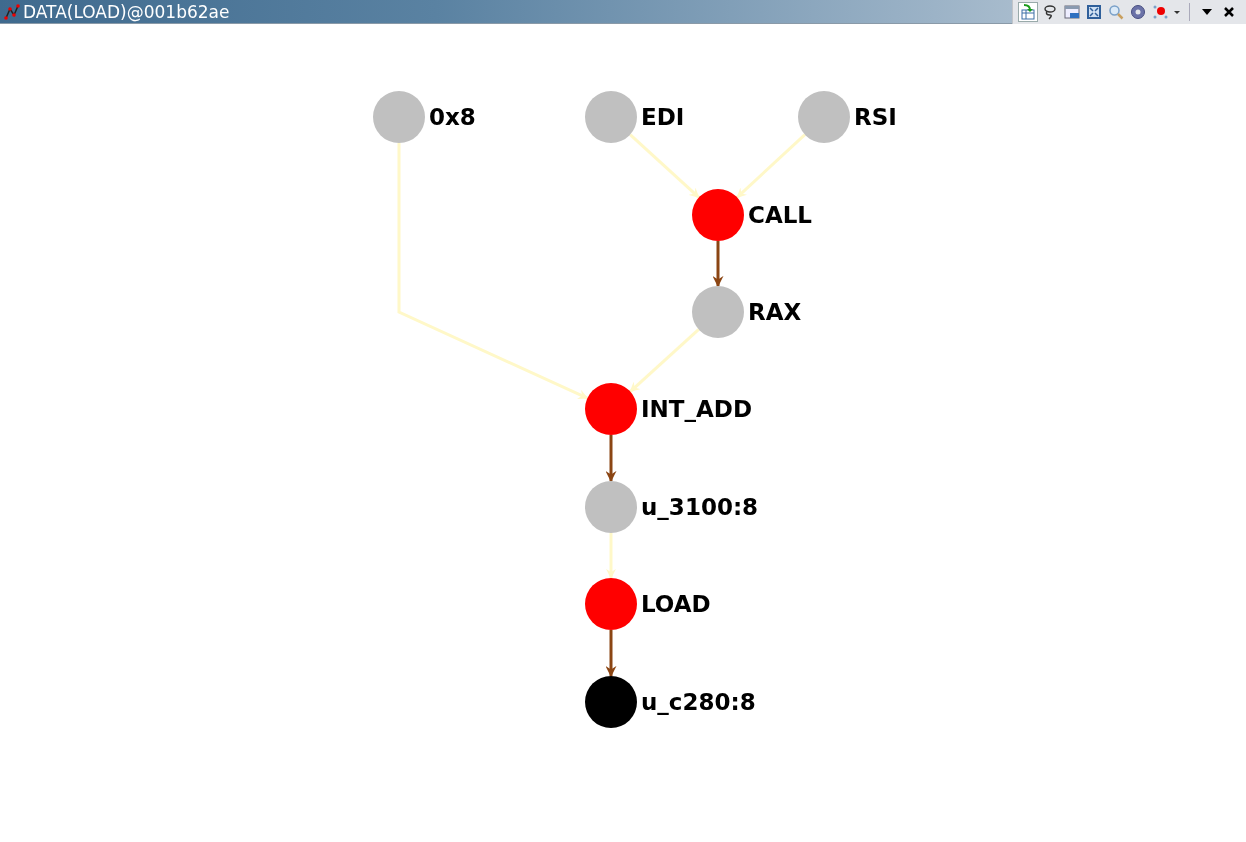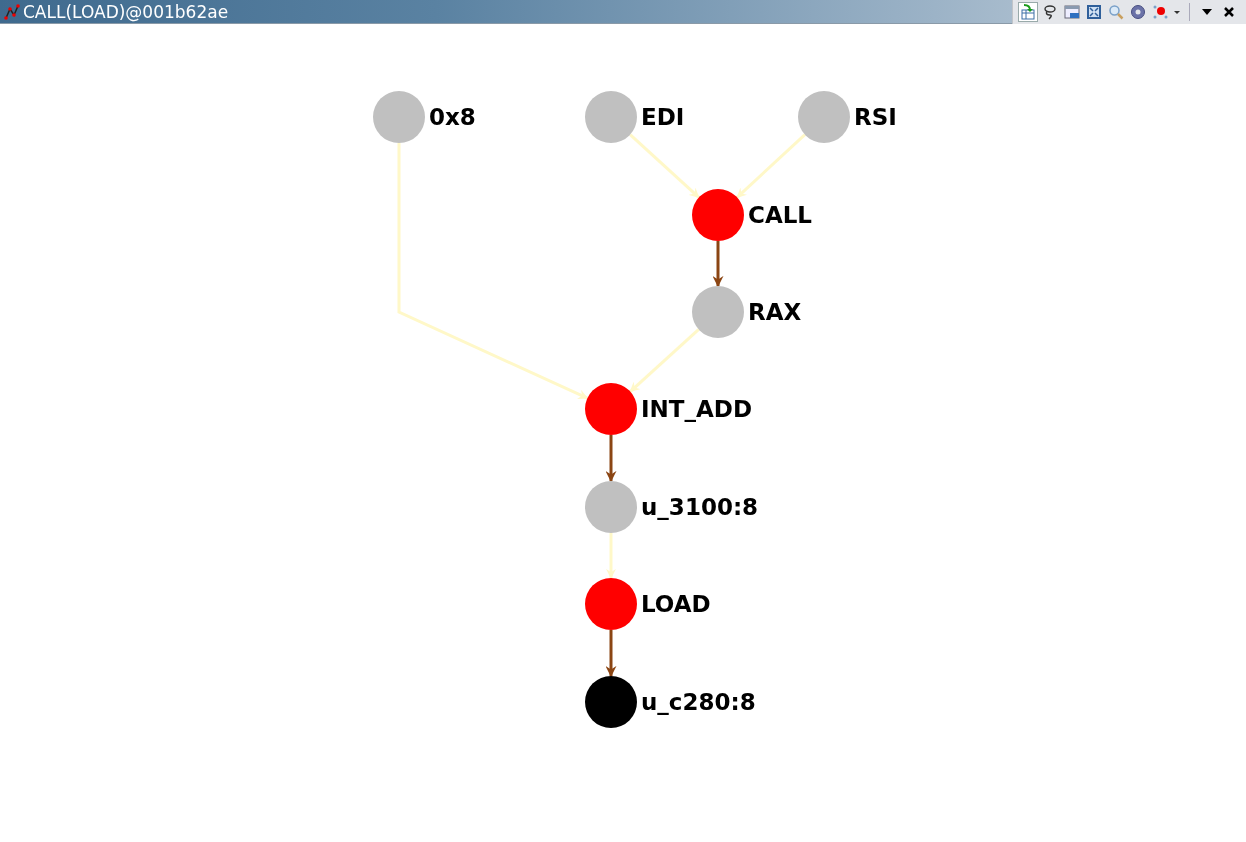--- a/index.html
+++ b/index.html
@@ -23,21 +23,21 @@
 <body>
 
 <div class="titlebar">
   <svg class="title-icon" viewBox="0 0 16 16">
     <polyline points="2,14 6,5 10,11 14,2" fill="none" stroke="#222" stroke-width="1.5"></polyline>
     <circle cx="2" cy="14" r="1.8" fill="#e00"></circle>
       <circle cx="6" cy="5" r="1.8" fill="#e00"></circle>
     <circle cx="10" cy="11" r="1.8" fill="#e00"></circle>
       <circle cx="14" cy="2" r="1.8" fill="#e00"></circle>
   </svg>
-  <span class="title-text">CALL(LOAD)@001b62ae</span>
+  <span class="title-text">DATA(LOAD)@001b62ae</span>
 
   <div class="toolbar">
     <div class="tb active">
       <svg width="16" height="16" viewBox="0 0 16 16">
         <rect x="2" y="6" width="12" height="9" fill="#fff" stroke="#3a6ea5"></rect>
         <line x1="2" y1="9" x2="14" y2="9" stroke="#3a6ea5"></line>
           <line x1="6" y1="6" x2="6" y2="15" stroke="#3a6ea5"></line>
         <path d="M4 1 Q10 1 10 6" fill="none" stroke="#1a9a1a" stroke-width="2"></path>
         <polygon points="7,5 13,5 10,8" fill="#1a9a1a"></polygon>
       </svg>

